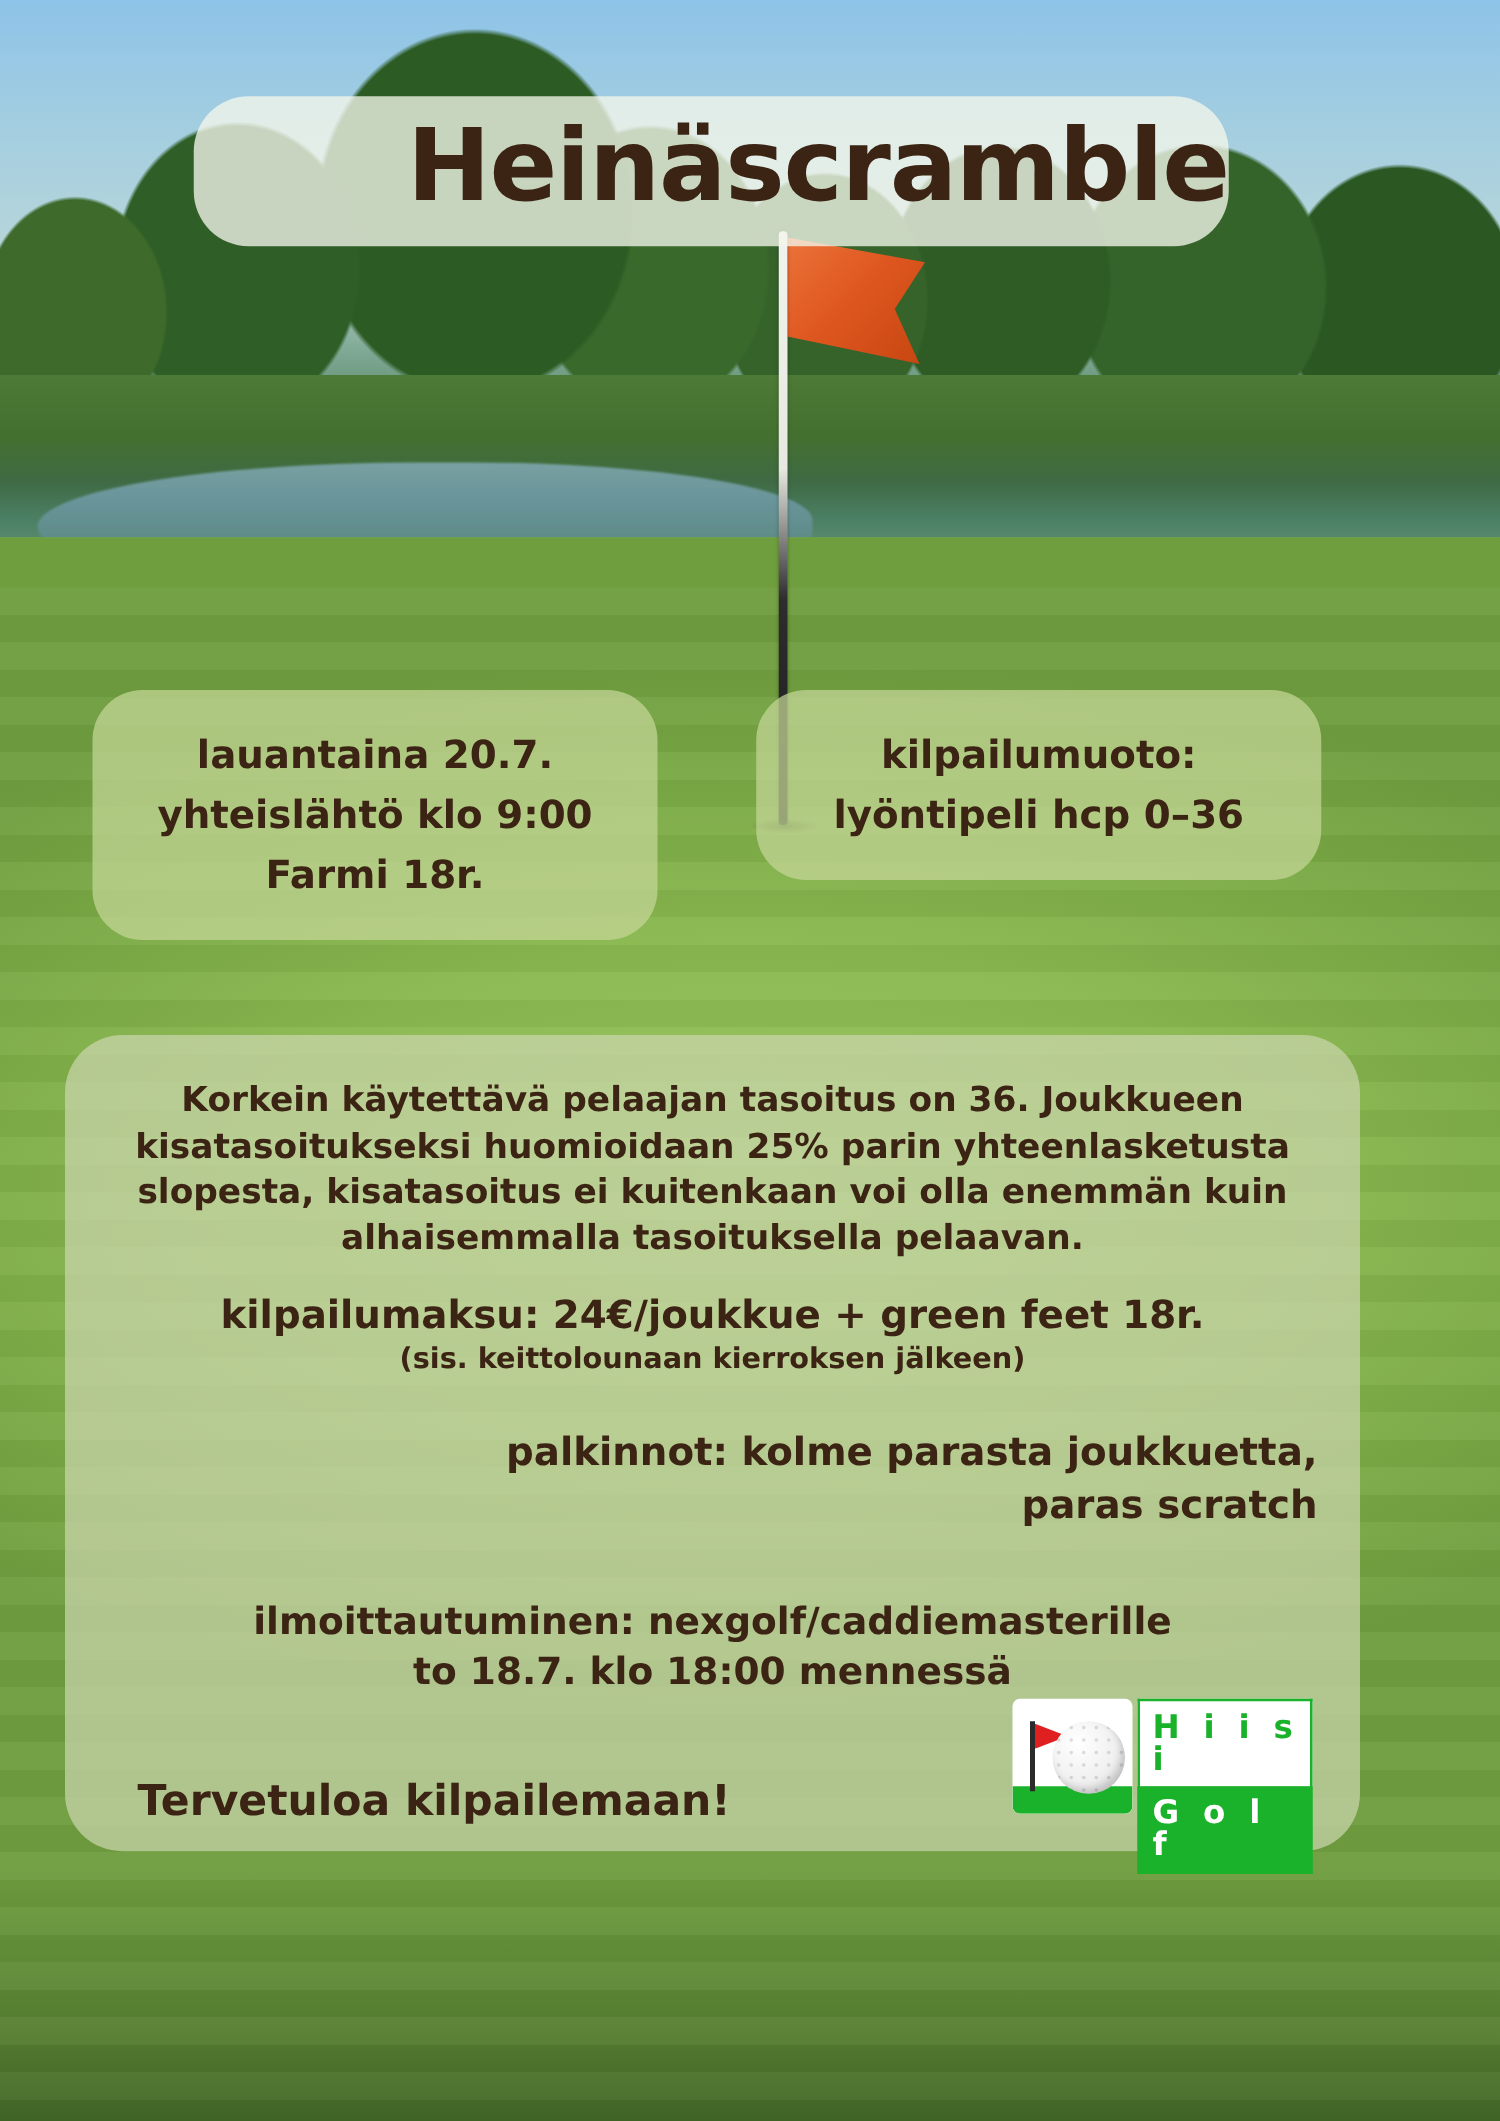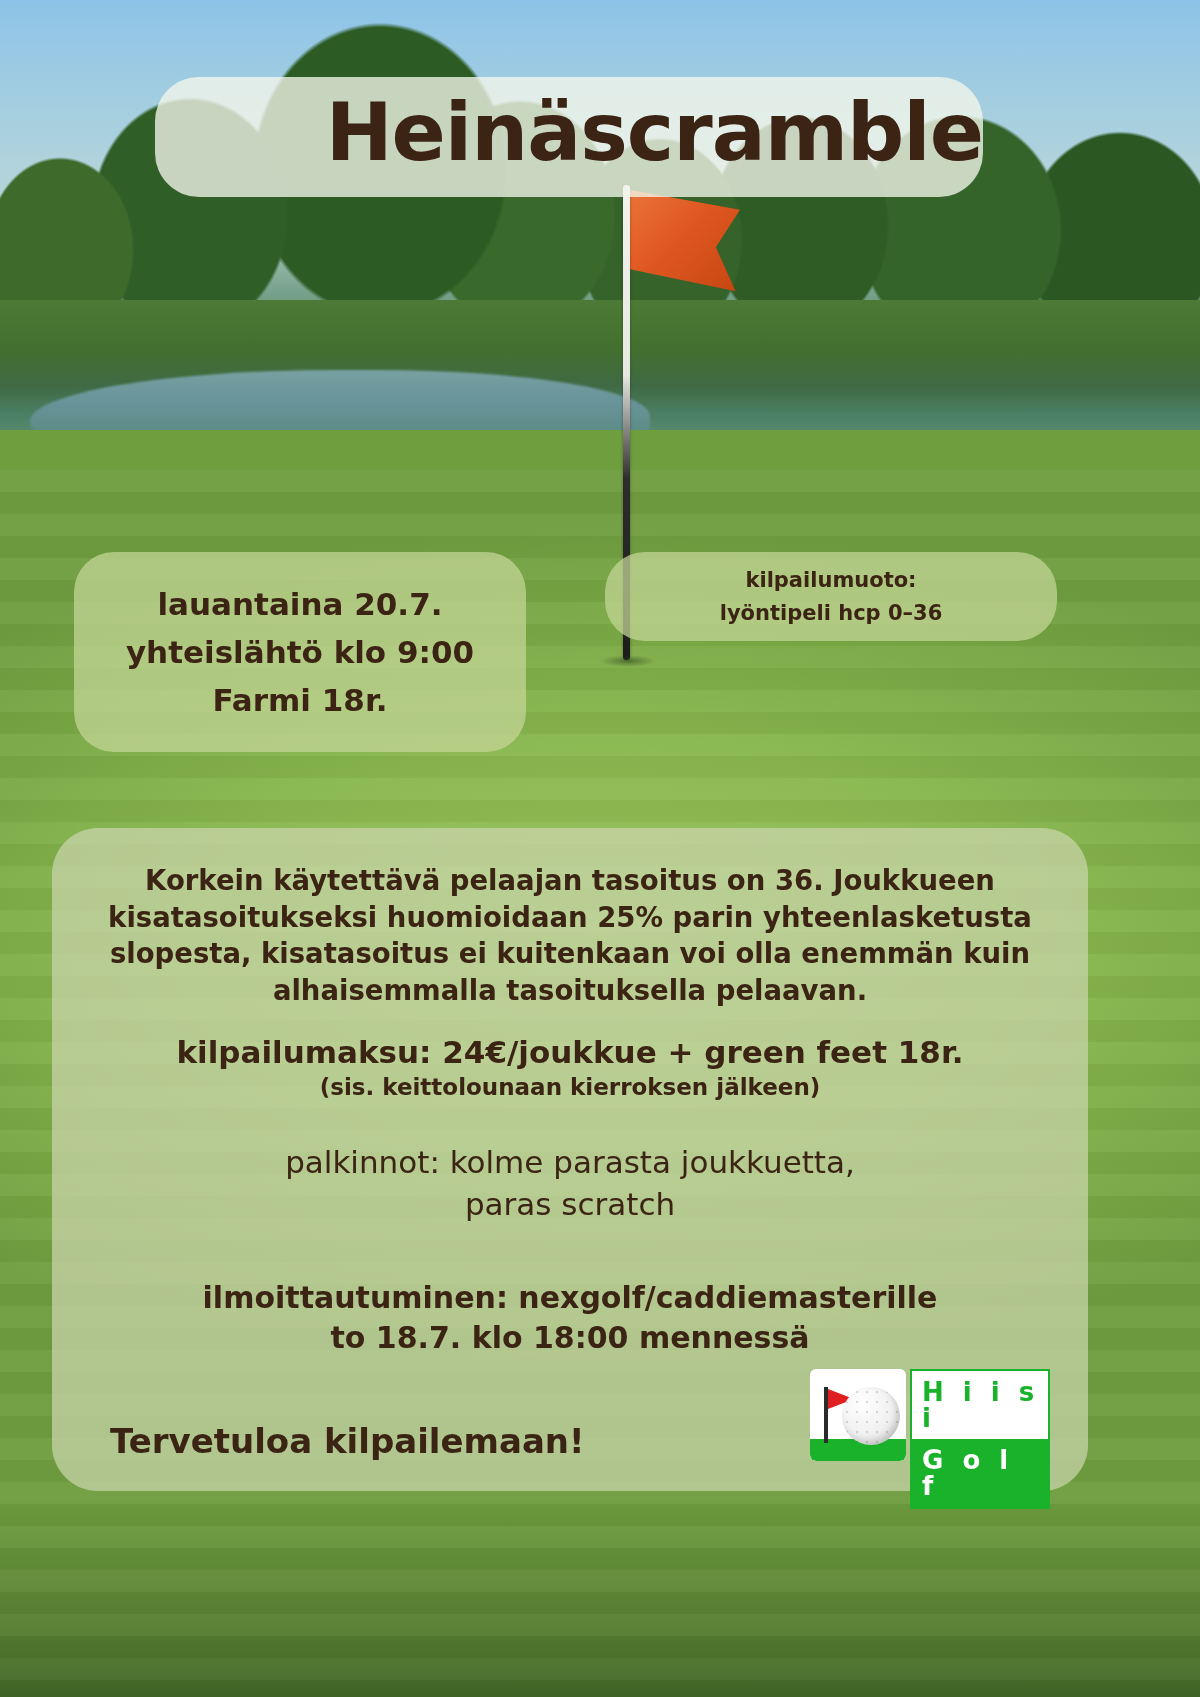--- a/index.html
+++ b/index.html
@@ -162,31 +162,31 @@
     top: 552px;
     width: 412px;
     padding: 28px 20px;
     font-size: 31px;
     line-height: 1.55;
   }
   .card-right {
     left: 605px;
     top: 552px;
     width: 412px;
-    padding: 12px 20px;
-    font-size: 21px;
+    padding: 28px 20px;
+    font-size: 31px;
     line-height: 1.55;
   }
 
   .main-card {
     position: absolute;
     left: 52px;
     top: 828px;
     width: 968px;
-    padding: 34px 34px 30px;
+    padding: 34px 34px 20px;
     background: rgba(202, 214, 172, 0.72);
     border-radius: 46px;
     color: #3b2414;
     font-family: "DejaVu Sans", sans-serif;
   }
   .rules {
     margin: 0 0 14px;
     text-align: center;
     font-size: 27.5px;
     line-height: 1.33;
@@ -199,24 +199,24 @@
     font-weight: bold;
   }
   .fee-note {
     margin: 4px 0 16px;
     text-align: center;
     font-size: 23px;
     font-weight: bold;
   }
   .prizes {
     margin: 42px 0 0;
-    text-align: center;
+    text-align: right;
     font-size: 31px;
     line-height: 1.35;
-    font-weight: normal;
+    font-weight: bold;
   }
   .signup {
     margin: 52px 0 0;
     text-align: center;
     font-size: 30px;
     line-height: 1.35;
     font-weight: bold;
   }
   .welcome {
     margin: 62px 0 0;

